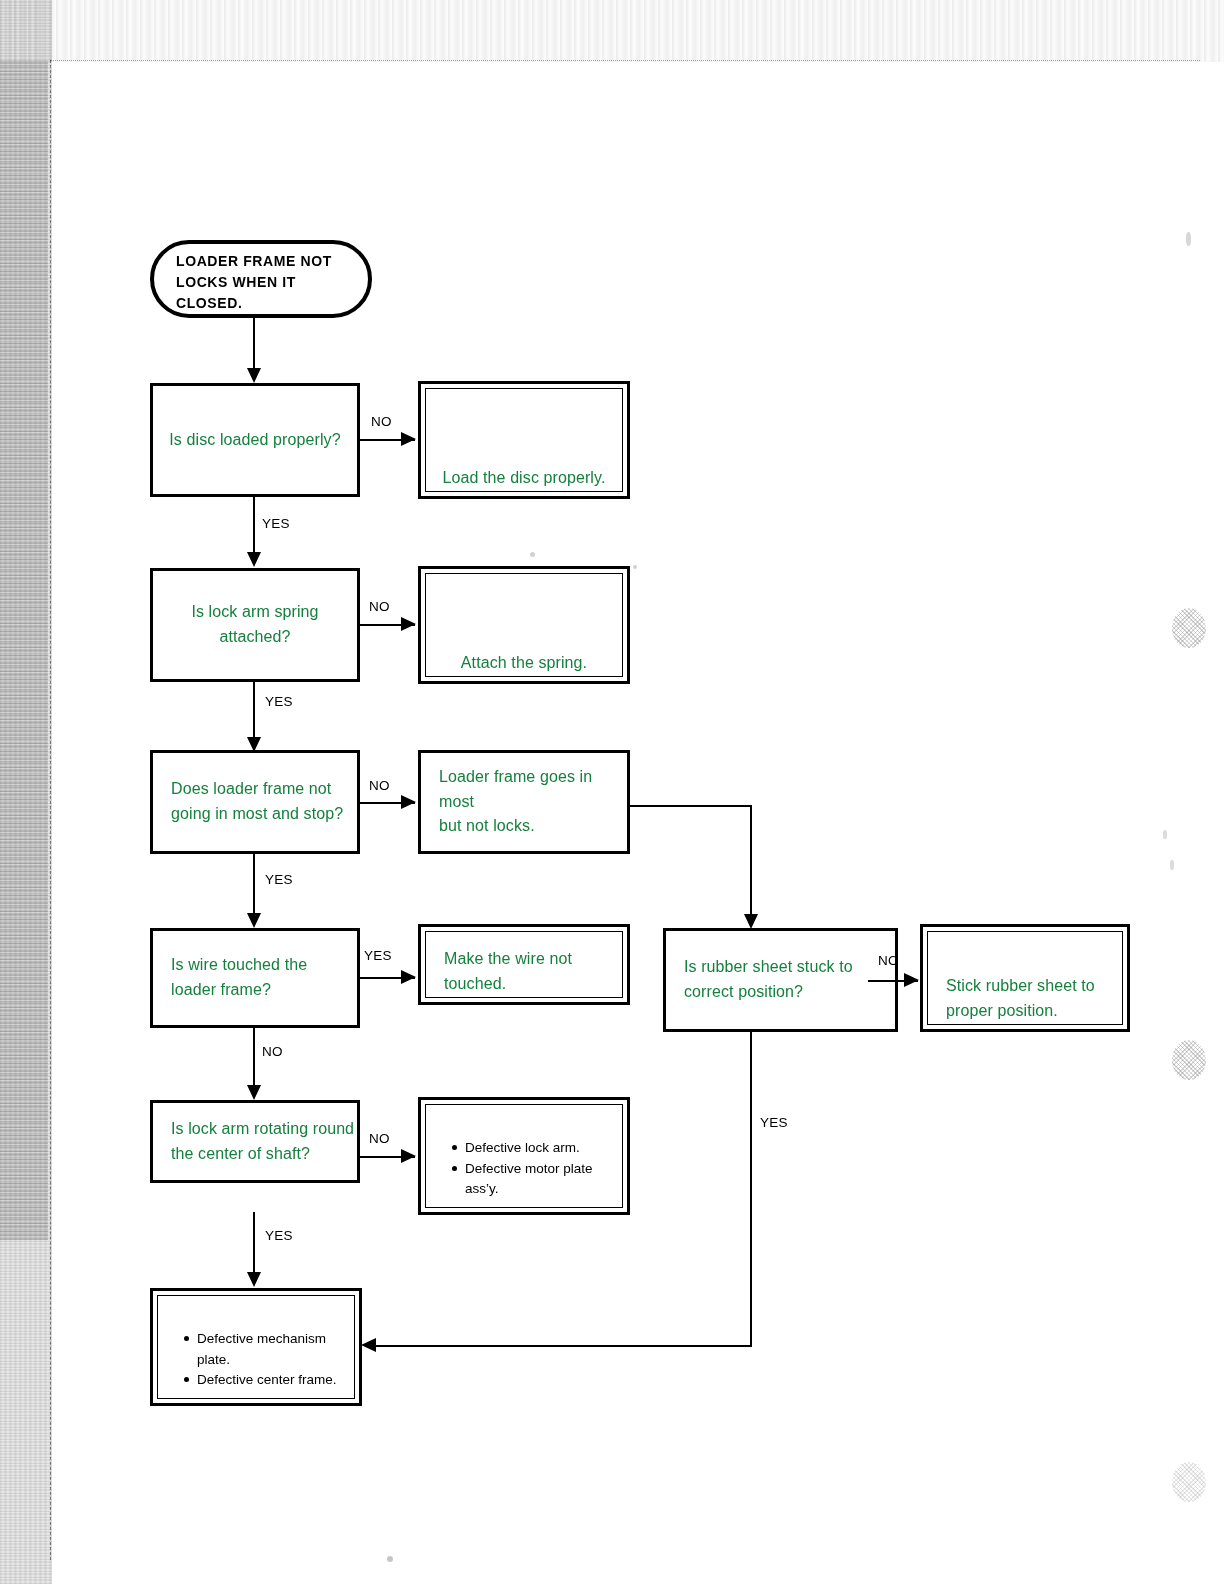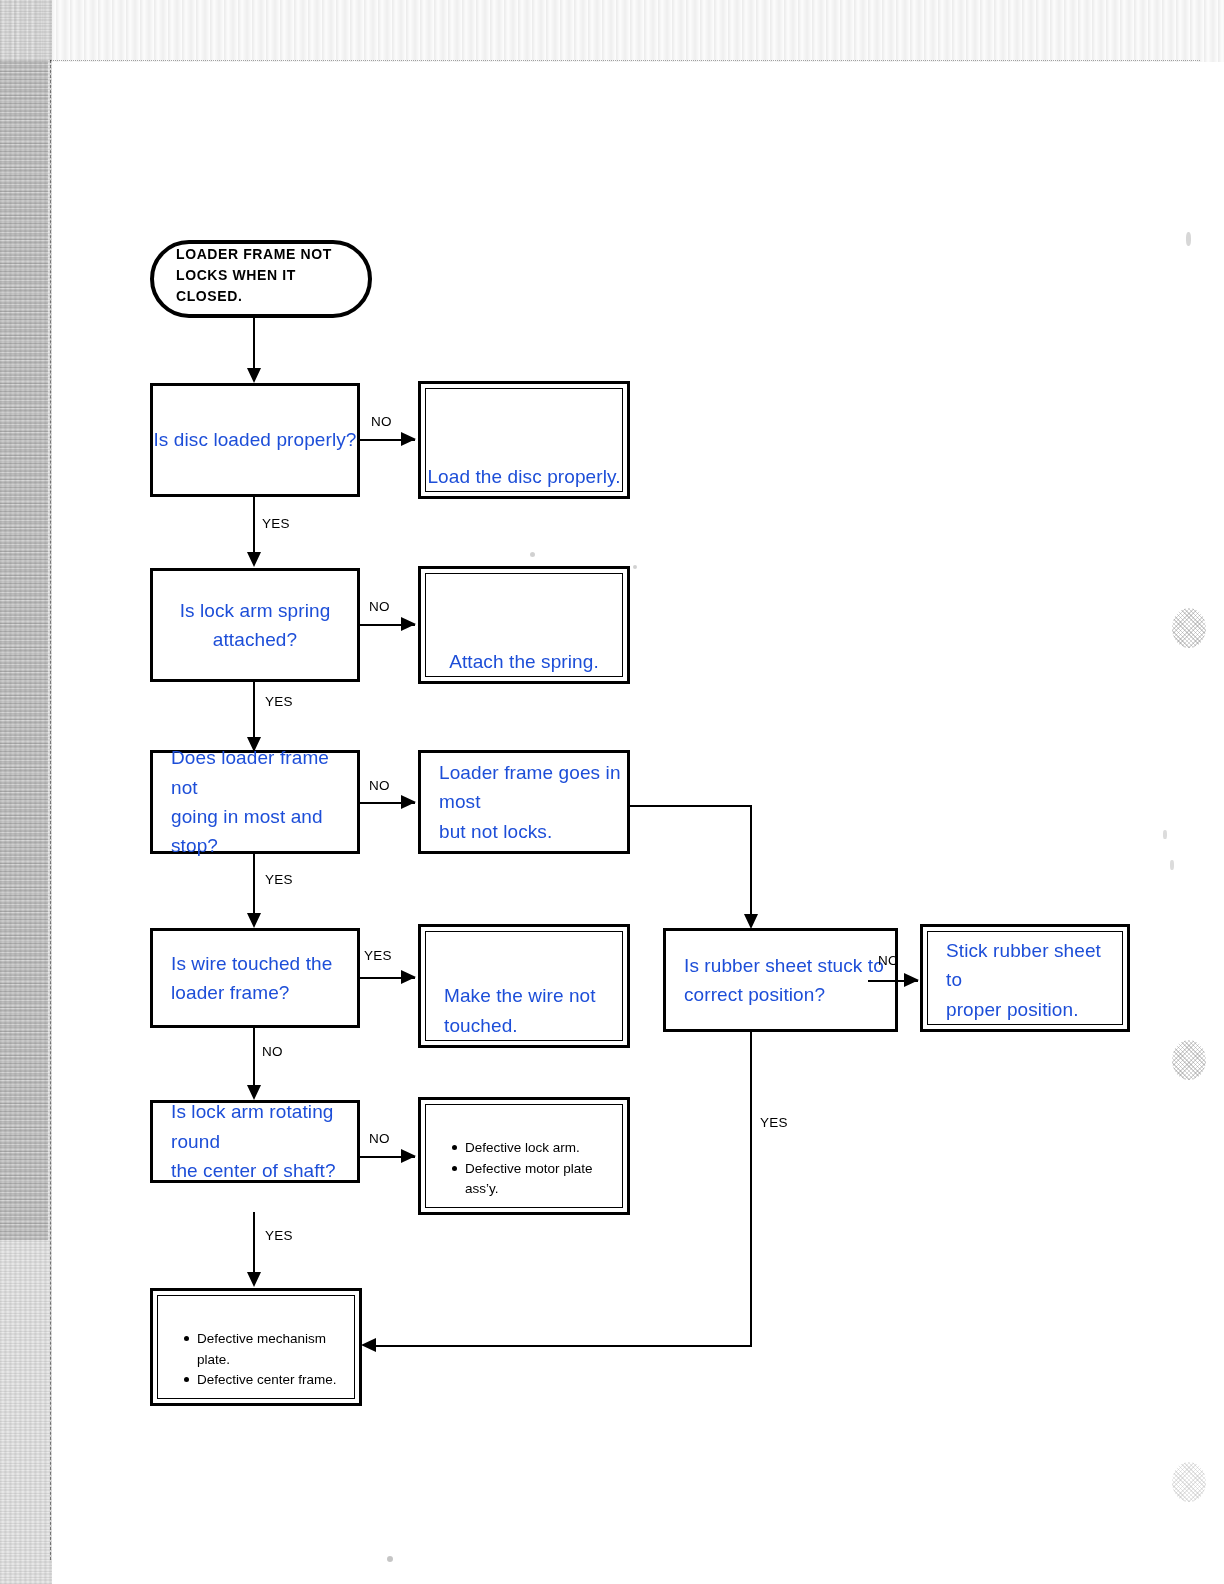--- a/index.html
+++ b/index.html
@@ -59,23 +59,23 @@
 
   
   .node{
     position:absolute;
     box-sizing:border-box;
     background:#fff;
     display:flex;
     align-items:center;
   }
   .node .txt{
-    font-size:19px;
+    font-size:16px;
     line-height:1.55;
-    color:#1d4ed8;
+    color:#15803d;
     letter-spacing:.1px;
     white-space:pre-line;
   }
 
   
   .box-single{
     border:3px solid #000;
   }
   .box-single .txt{ padding-left:18px; }
 
@@ -95,21 +95,21 @@
   
   .ctr .txt{ width:100%; text-align:center; padding-left:0; }
 
   
   .terminator{
     position:absolute;
     border:4px solid #000;
     border-radius:60px;
     background:#fff;
     box-sizing:border-box;
-    display:flex;align-items:flex-start;
+    display:flex;align-items:flex-end;
   }
   .terminator .txt{
     font-weight:bold;
     font-size:14px;
     line-height:1.5;
     letter-spacing:.6px;
     padding-left:22px;
     white-space:pre-line;
   }
 
@@ -247,21 +247,21 @@
 
 <div class="node box-single" style="left:150px;top:928px;width:210px;height:100px;">
   <div class="txt">Is wire touched the
 loader frame?</div>
 </div>
 
 <div class="ln-h" style="left:360px;top:977px;width:55px;"></div>
 <div class="arrow-r" style="left:401px;top:970px;"></div>
 <div class="edge-label" style="left:364px;top:948px;">YES</div>
 
-<div class="node box-double" style="left:418px;top:924px;width:212px;height:124px;">
+<div class="node box-double" style="left:418px;top:924px;width:212px;height:81px;">
   <div class="inner">
     <div class="txt">Make the wire not
 touched.</div>
   </div>
 </div>
 
 <div class="node box-single" style="left:663px;top:928px;width:235px;height:104px;">
   <div class="txt">Is rubber sheet stuck to
 correct position?</div>
 </div>

